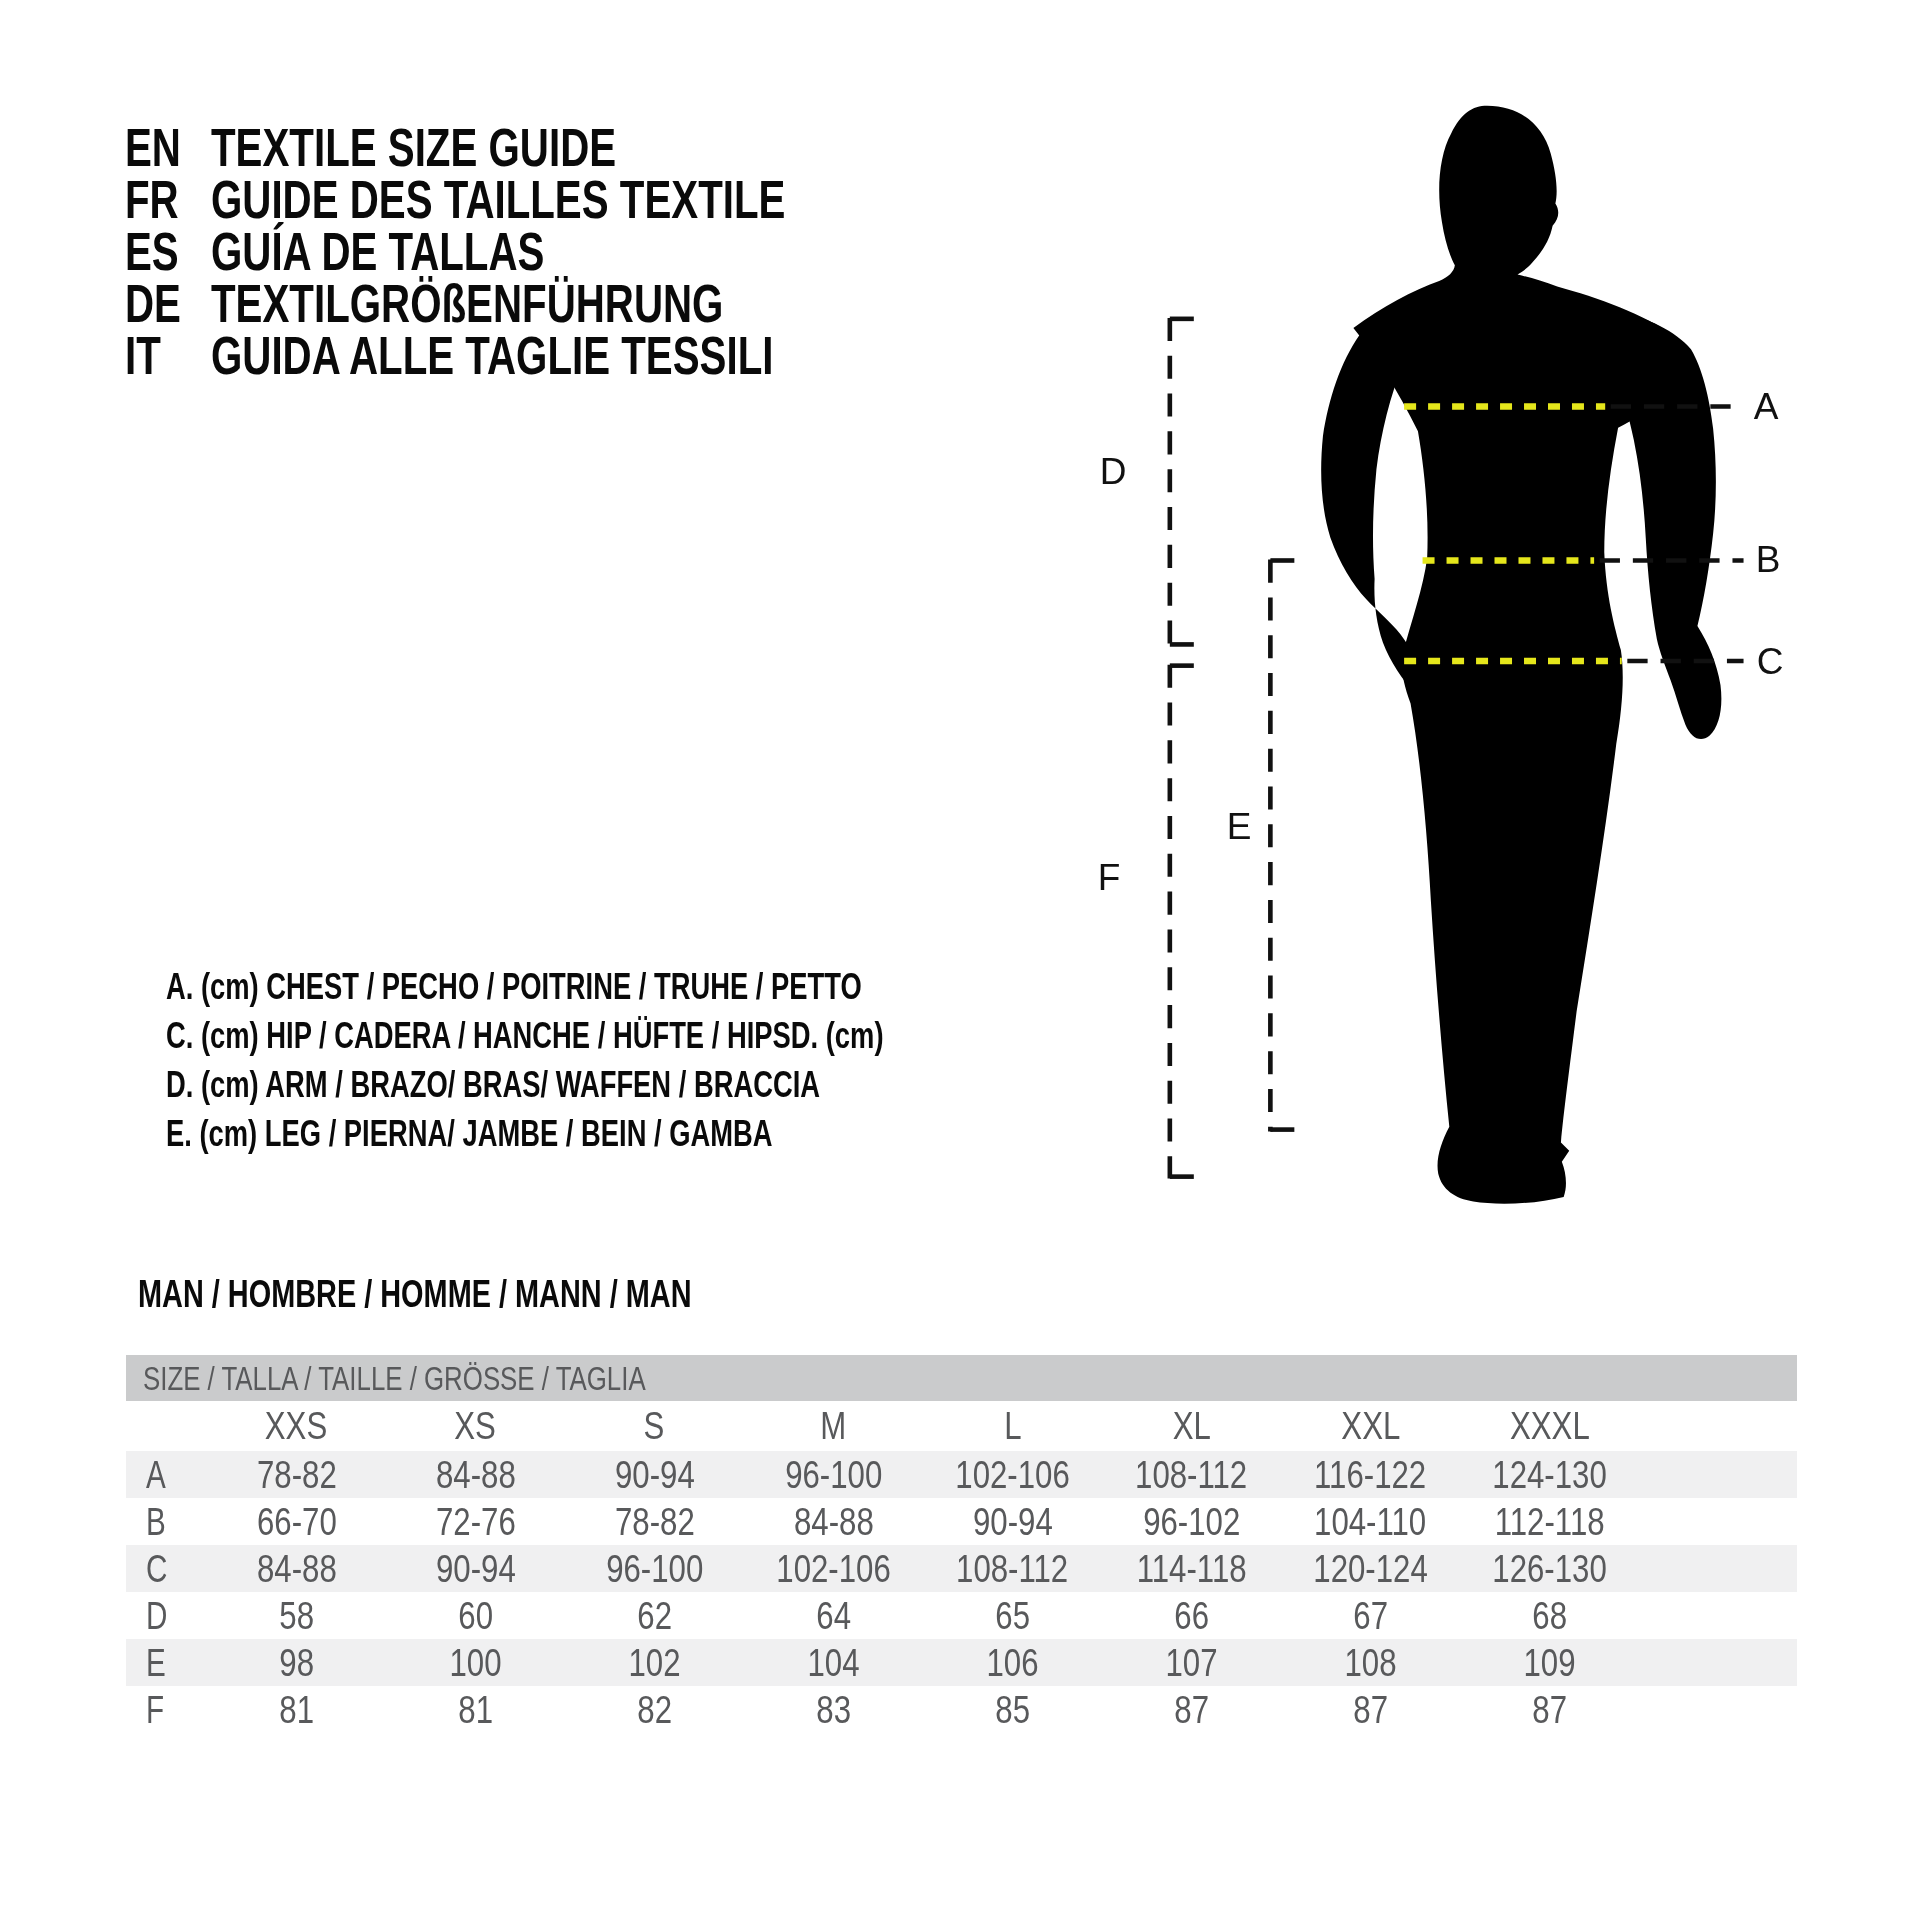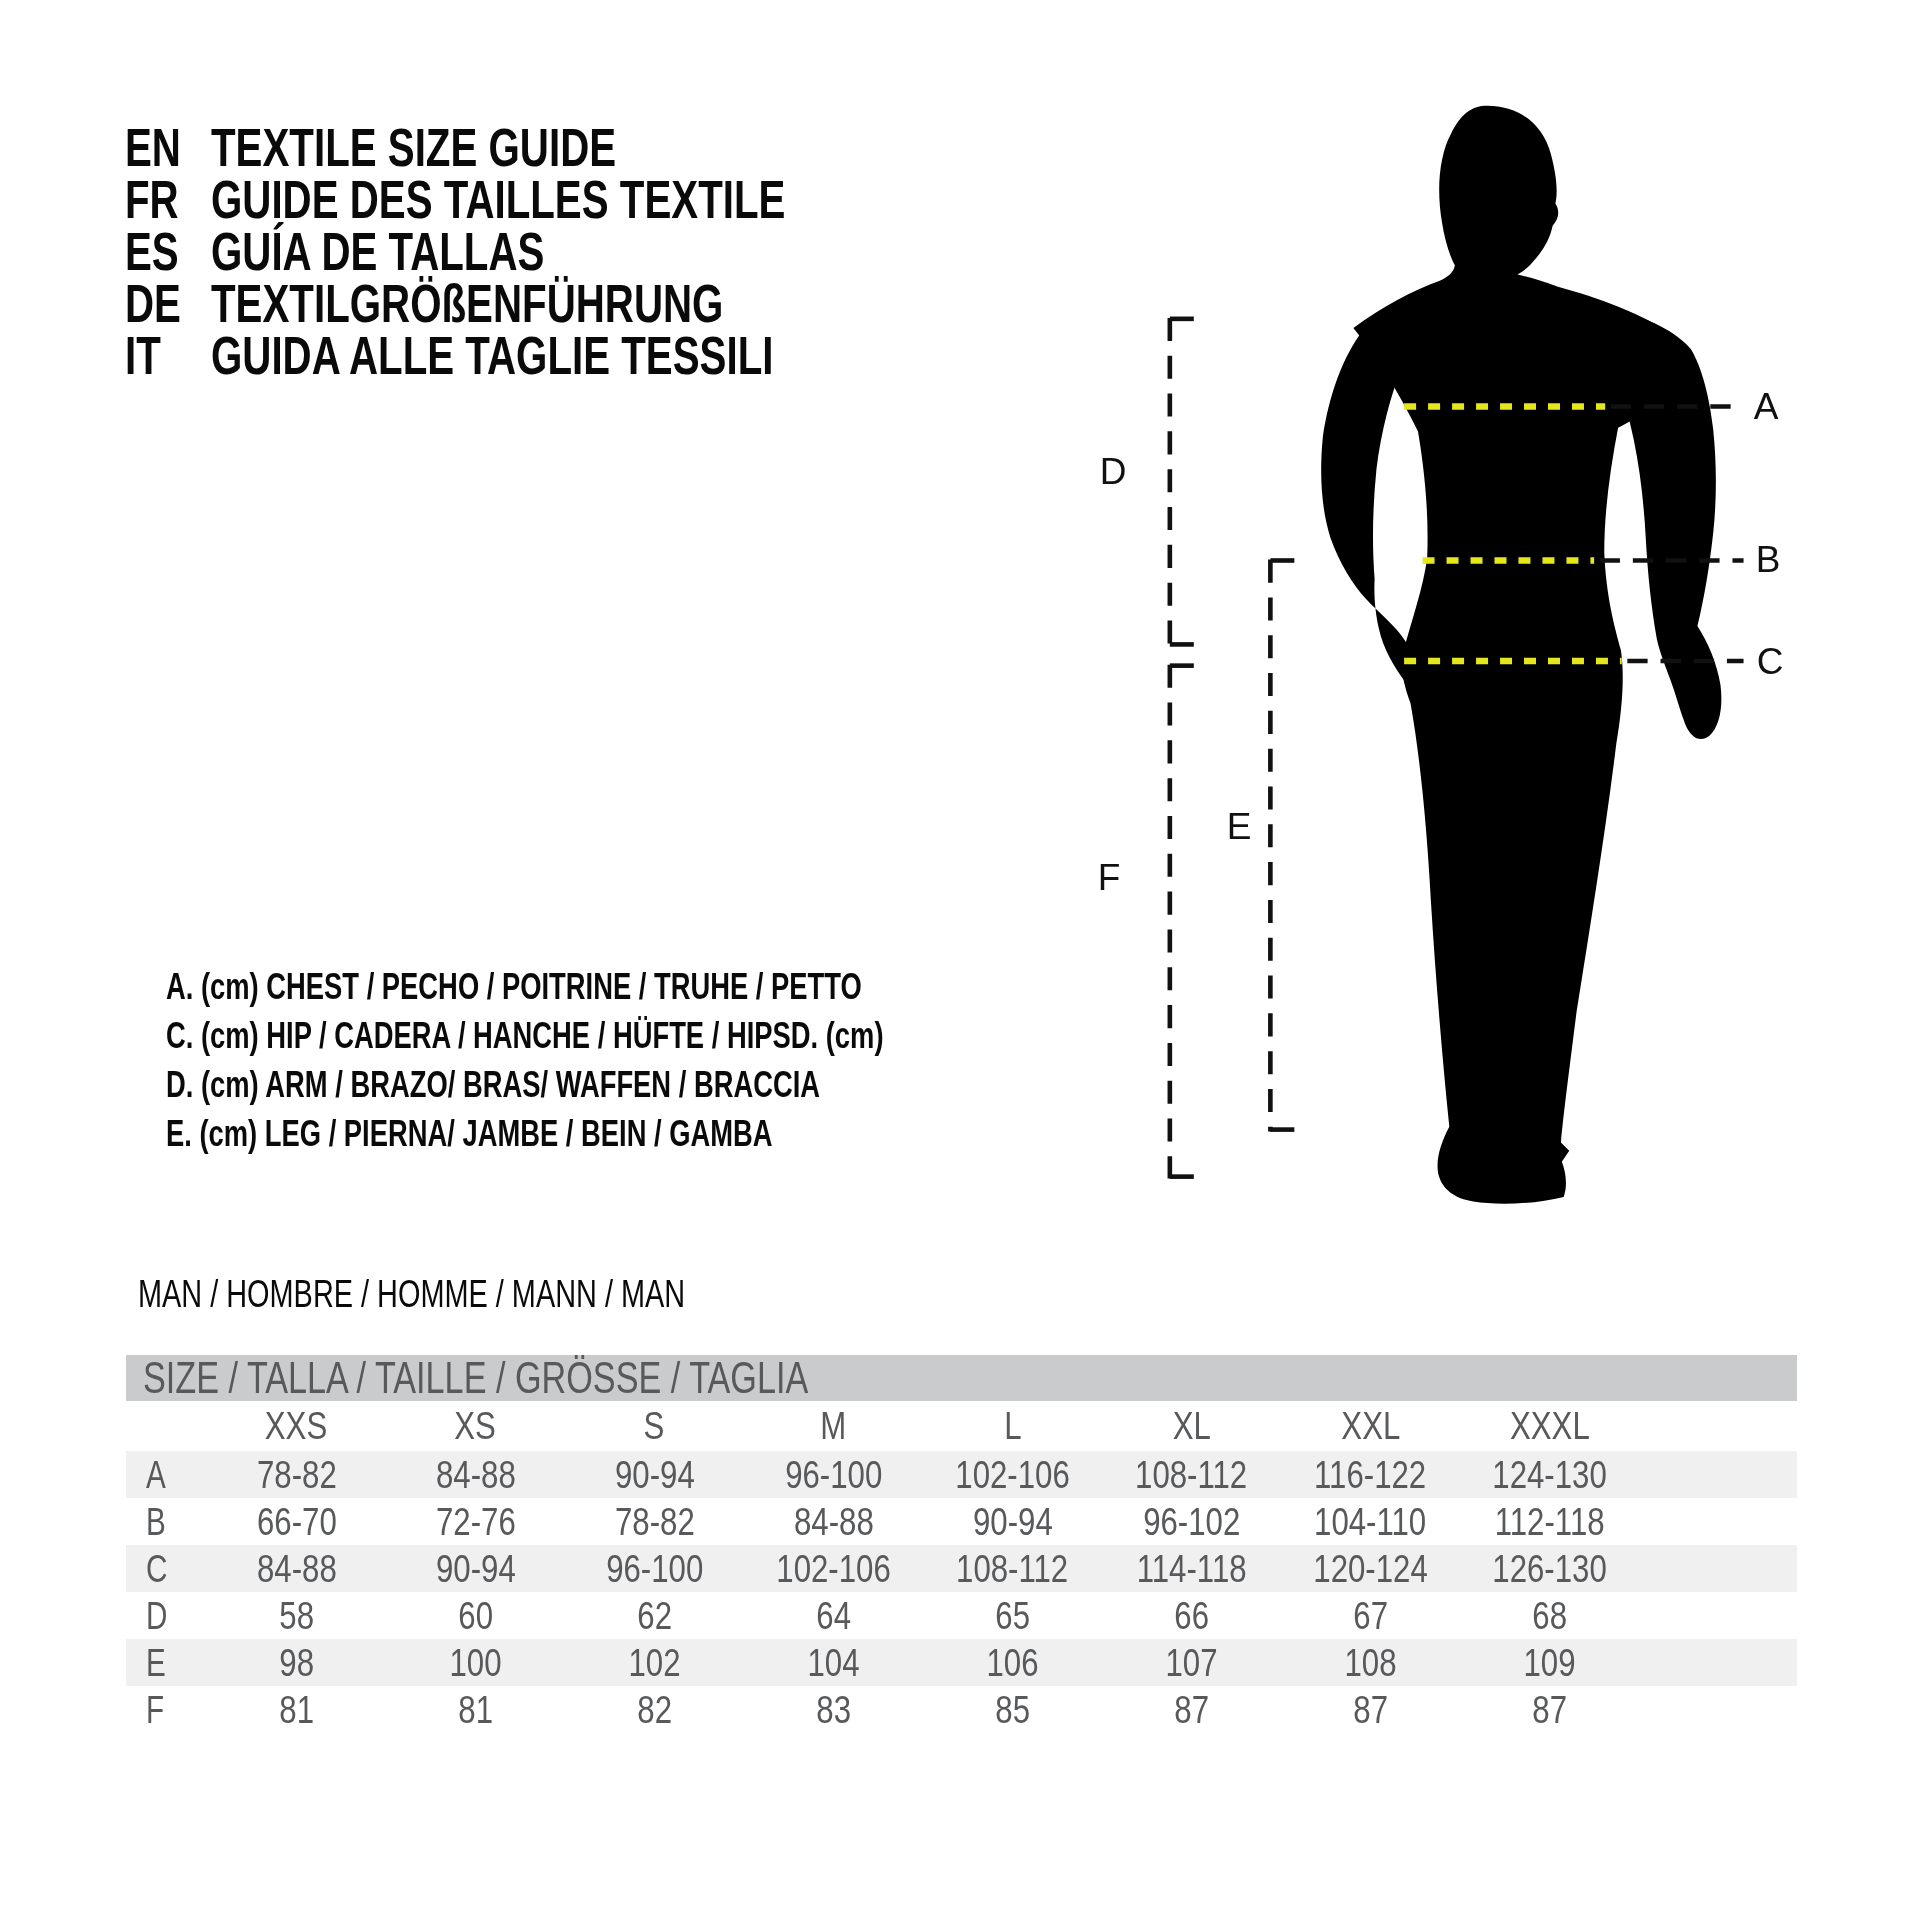--- a/index.html
+++ b/index.html
@@ -22,26 +22,26 @@
   .diag-label {
     position:absolute; transform:translate(-50%,-50%);
     font-size:37px; font-weight:400; color:#111111; line-height:1;
   }
 
   
   .legend-block { position:absolute; left:138px; top:962px;margin-left:28px; }
   .legend-line  { height:49px; display:flex; align-items:center; font-size:36px; font-weight:700; }
 
   .category-line { position:absolute; left:138px; top:1270px; height:48px; display:flex; align-items:center;
-                   font-size:38px; font-weight:400; }
+                   font-size:38px; font-weight:700; }
 
   
   .size-table { position:absolute; left:126px; top:1355px; width:1671px; color:#58595b; }
   .table-bar  { height:46px; background:#cacbcc; display:flex; align-items:center;
-                padding-left:16.6px; box-sizing:border-box; font-size:45px; font-weight:400; }
+                padding-left:16.6px; box-sizing:border-box; font-size:34px; font-weight:400; }
   .t-grid-row { display:grid; grid-template-columns:81px repeat(8,179px) 1fr; align-items:center; }
   .row-sizes  { height:50px; }
   .row-data   { height:47px; }
   .row-alt    { background:#f0f0f1; }
   .t-label    { padding-left:20px; font-size:39px; }
   .t-cell     { text-align:center; font-size:39px; }
 </style>
 </head>
 <body>
 

